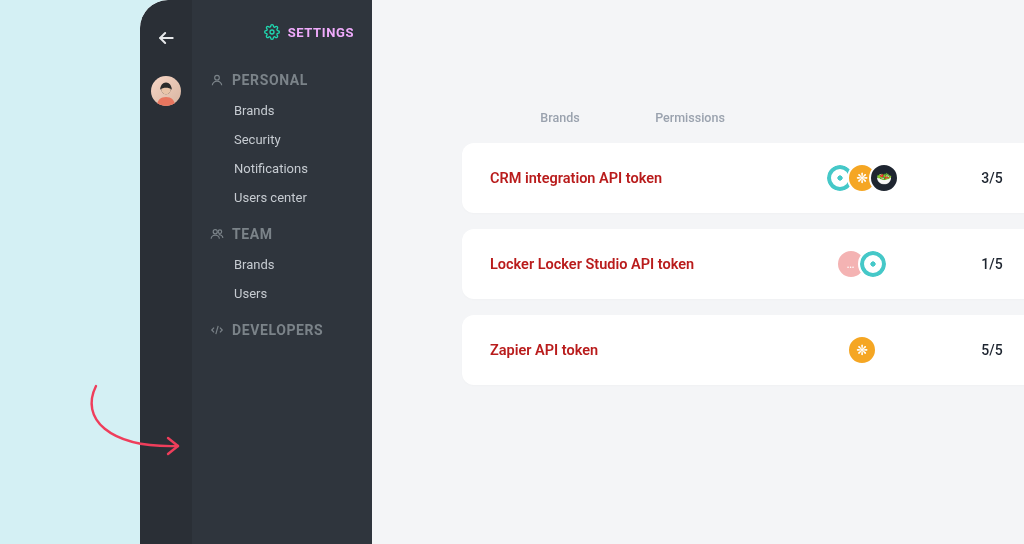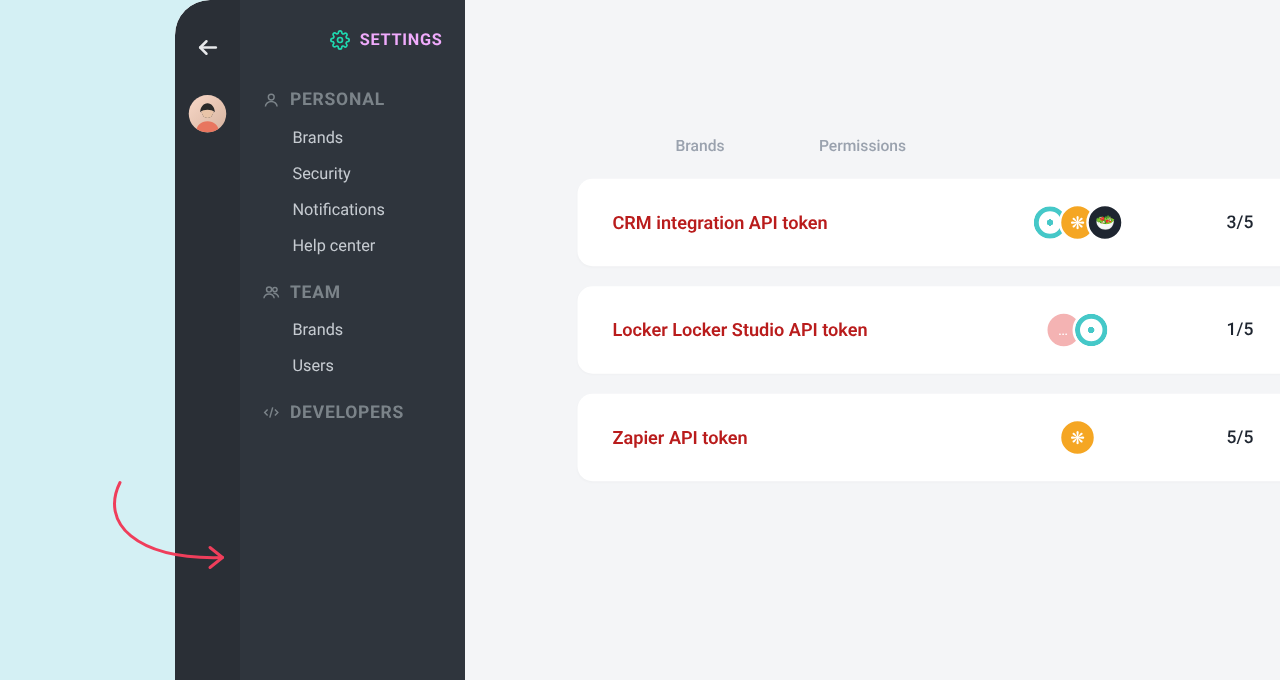--- a/index.html
+++ b/index.html
@@ -133,21 +133,21 @@
     <div class="nav-section-label">
       <svg viewBox="0 0 24 24" fill="none" stroke-width="2">
           <circle cx="12" cy="8" r="4"></circle>
           <path d="M4 21c0-4 4-7 8-7s8 3 8 7"></path>
         </svg>
       <span>PERSONAL</span>
     </div>
     <div class="nav-item"><span>Brands</span></div>
     <div class="nav-item"><span>Security</span></div>
     <div class="nav-item"><span>Notifications</span></div>
-    <div class="nav-item"><span>Help center</span></div>
+    <div class="nav-item"><span>Users center</span></div>
 
     <div class="nav-section-label">
       <svg viewBox="0 0 24 24" fill="none" stroke-width="2">
           <circle cx="9" cy="8" r="3.5"></circle>
           <path d="M2 20c0-3.5 3.5-6 7-6s7 2.5 7 6"></path>
           <circle cx="17" cy="8" r="3"></circle>
           <path d="M15 13c3 0 7 2 7 6"></path>
         </svg>
       <span>TEAM</span>
     </div>

